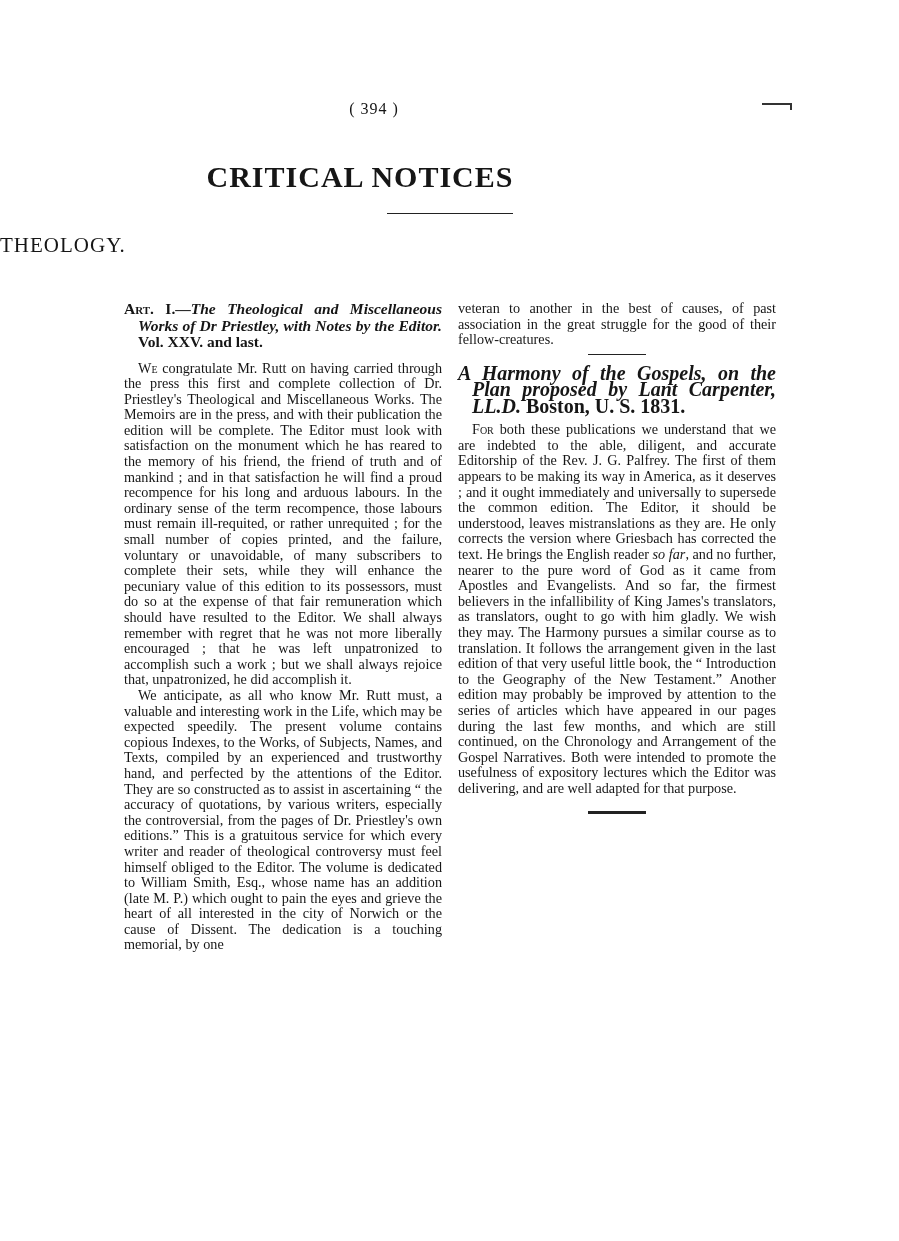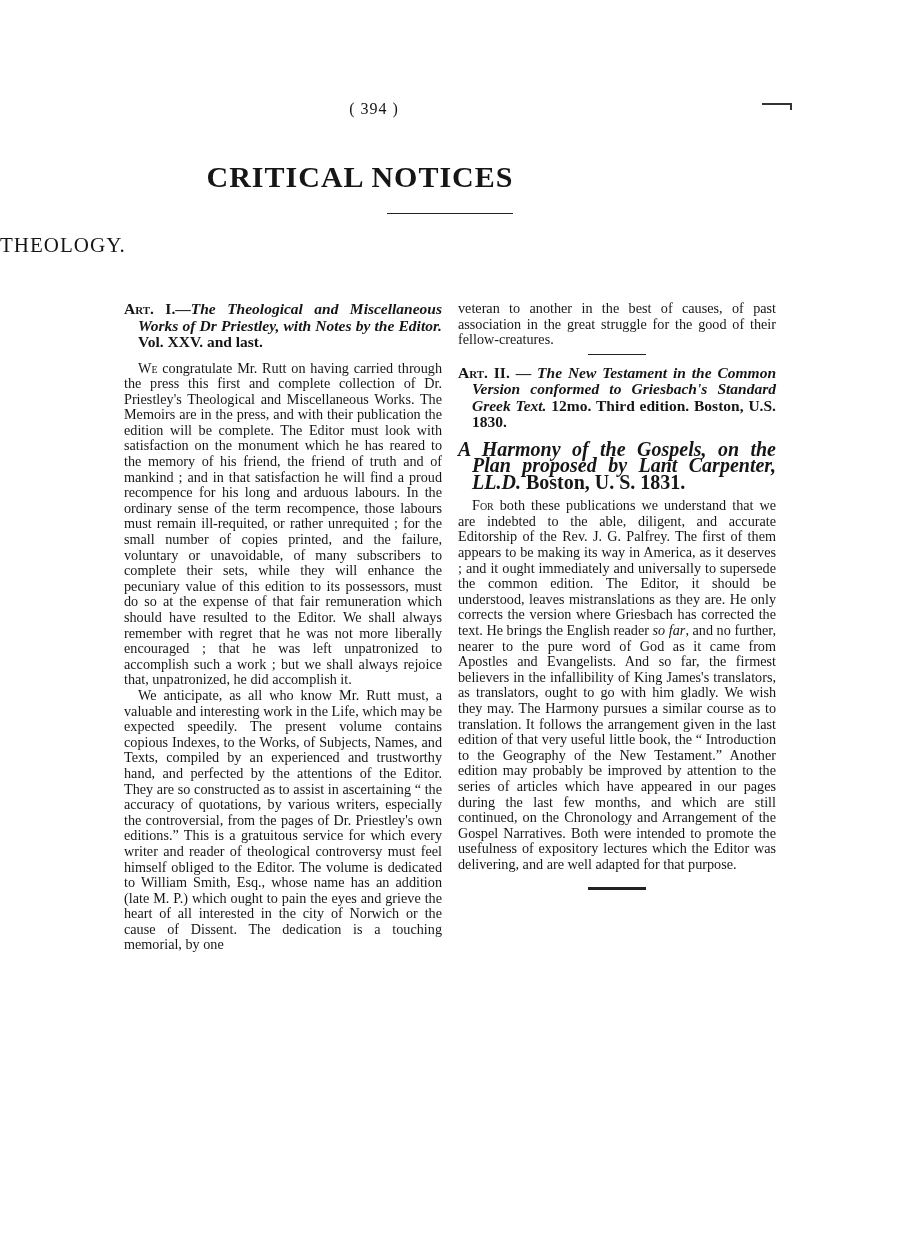--- a/index.html
+++ b/index.html
@@ -45,22 +45,19 @@
     <div class="art-heading">
       <span class="art-label">Art. I.—</span><span class="art-title">The Theological and Miscellaneous Works of Dr Priestley, with Notes by the Editor.</span><span class="art-meta"> Vol. XXV. and last.</span>
     </div>
     <p class="body"><span class="dropcap">We</span><span> congratulate Mr. Rutt on having carried through the press this first and complete collection of Dr. Priestley's Theological and Miscellaneous Works. The Memoirs are in the press, and with their publication the edition will be complete. The Editor must look with satisfaction on the monument which he has reared to the memory of his friend, the friend of truth and of mankind ; and in that satisfaction he will find a proud recompence for his long and arduous labours. In the ordinary sense of the term recompence, those labours must remain ill-requited, or rather unrequited ; for the small number of copies printed, and the failure, voluntary or unavoidable, of many subscribers to complete their sets, while they will enhance the pecuniary value of this edition to its possessors, must do so at the expense of that fair remuneration which should have resulted to the Editor. We shall always remember with regret that he was not more liberally encouraged ; that he was left unpatronized to accomplish such a work ; but we shall always rejoice that, unpatronized, he did accomplish it.</span></p>
     <p class="body">We anticipate, as all who know Mr. Rutt must, a valuable and interesting work in the Life, which may be expected speedily. The present volume contains copious Indexes, to the Works, of Subjects, Names, and Texts, compiled by an experienced and trustworthy hand, and perfected by the attentions of the Editor. They are so constructed as to assist in ascertaining “ the accuracy of quotations, by various writers, especially the controversial, from the pages of Dr. Priestley's own editions.” This is a gratuitous service for which every writer and reader of theological controversy must feel himself obliged to the Editor. The volume is dedicated to William Smith, Esq., whose name has an addition (late M. P.) which ought to pain the eyes and grieve the heart of all interested in the city of Norwich or the cause of Dissent. The dedication is a touching memorial, by one</p>
   </div>
 
   <div class="column col-right">
     <p class="body" style="text-indent:0">veteran to another in the best of causes, of past association in the great struggle for the good of their fellow-creatures.</p>
     <div class="short-rule"></div>
-    <div class="art-heading">
-      <span class="art-label">Art. II. — </span><span class="art-title">The New Testament in the Common Version conformed to Griesbach's Standard Greek Text.</span><span class="art-meta"> 12mo. Third edition. Boston, U.S. 1830.</span>
-    </div>
     <div class="sub-heading">
       <span class="art-title">A Harmony of the Gospels, on the Plan proposed by Lant Carpenter, LL.D.</span><span class="art-meta"> Boston, U. S.  1831.</span>
     </div>
     <p class="body"><span class="dropcap">For</span><span> both these publications we understand that we are indebted to the able, diligent, and accurate Editorship of the Rev. J. G. Palfrey. The first of them appears to be making its way in America, as it deserves ; and it ought immediately and universally to supersede the common edition. The Editor, it should be understood, leaves mistranslations as they are. He only corrects the version where Griesbach has corrected the text. He brings the English reader </span><span class="it">so far</span><span>, and no further, nearer to the pure word of God as it came from Apostles and Evangelists. And so far, the firmest believers in the infallibility of King James's translators, as translators, ought to go with him gladly. We wish they may. The Harmony pursues a similar course as to translation. It follows the arrangement given in the last edition of that very useful little book, the “ Introduction to the Geography of the New Testament.” Another edition may probably be improved by attention to the series of articles which have appeared in our pages during the last few months, and which are still continued, on the Chronology and Arrangement of the Gospel Narratives. Both were intended to promote the usefulness of expository lectures which the Editor was delivering, and are well adapted for that purpose.</span></p>
     <div class="short-rule thick"></div>
   </div>
 </div>
 
 </body></html>

